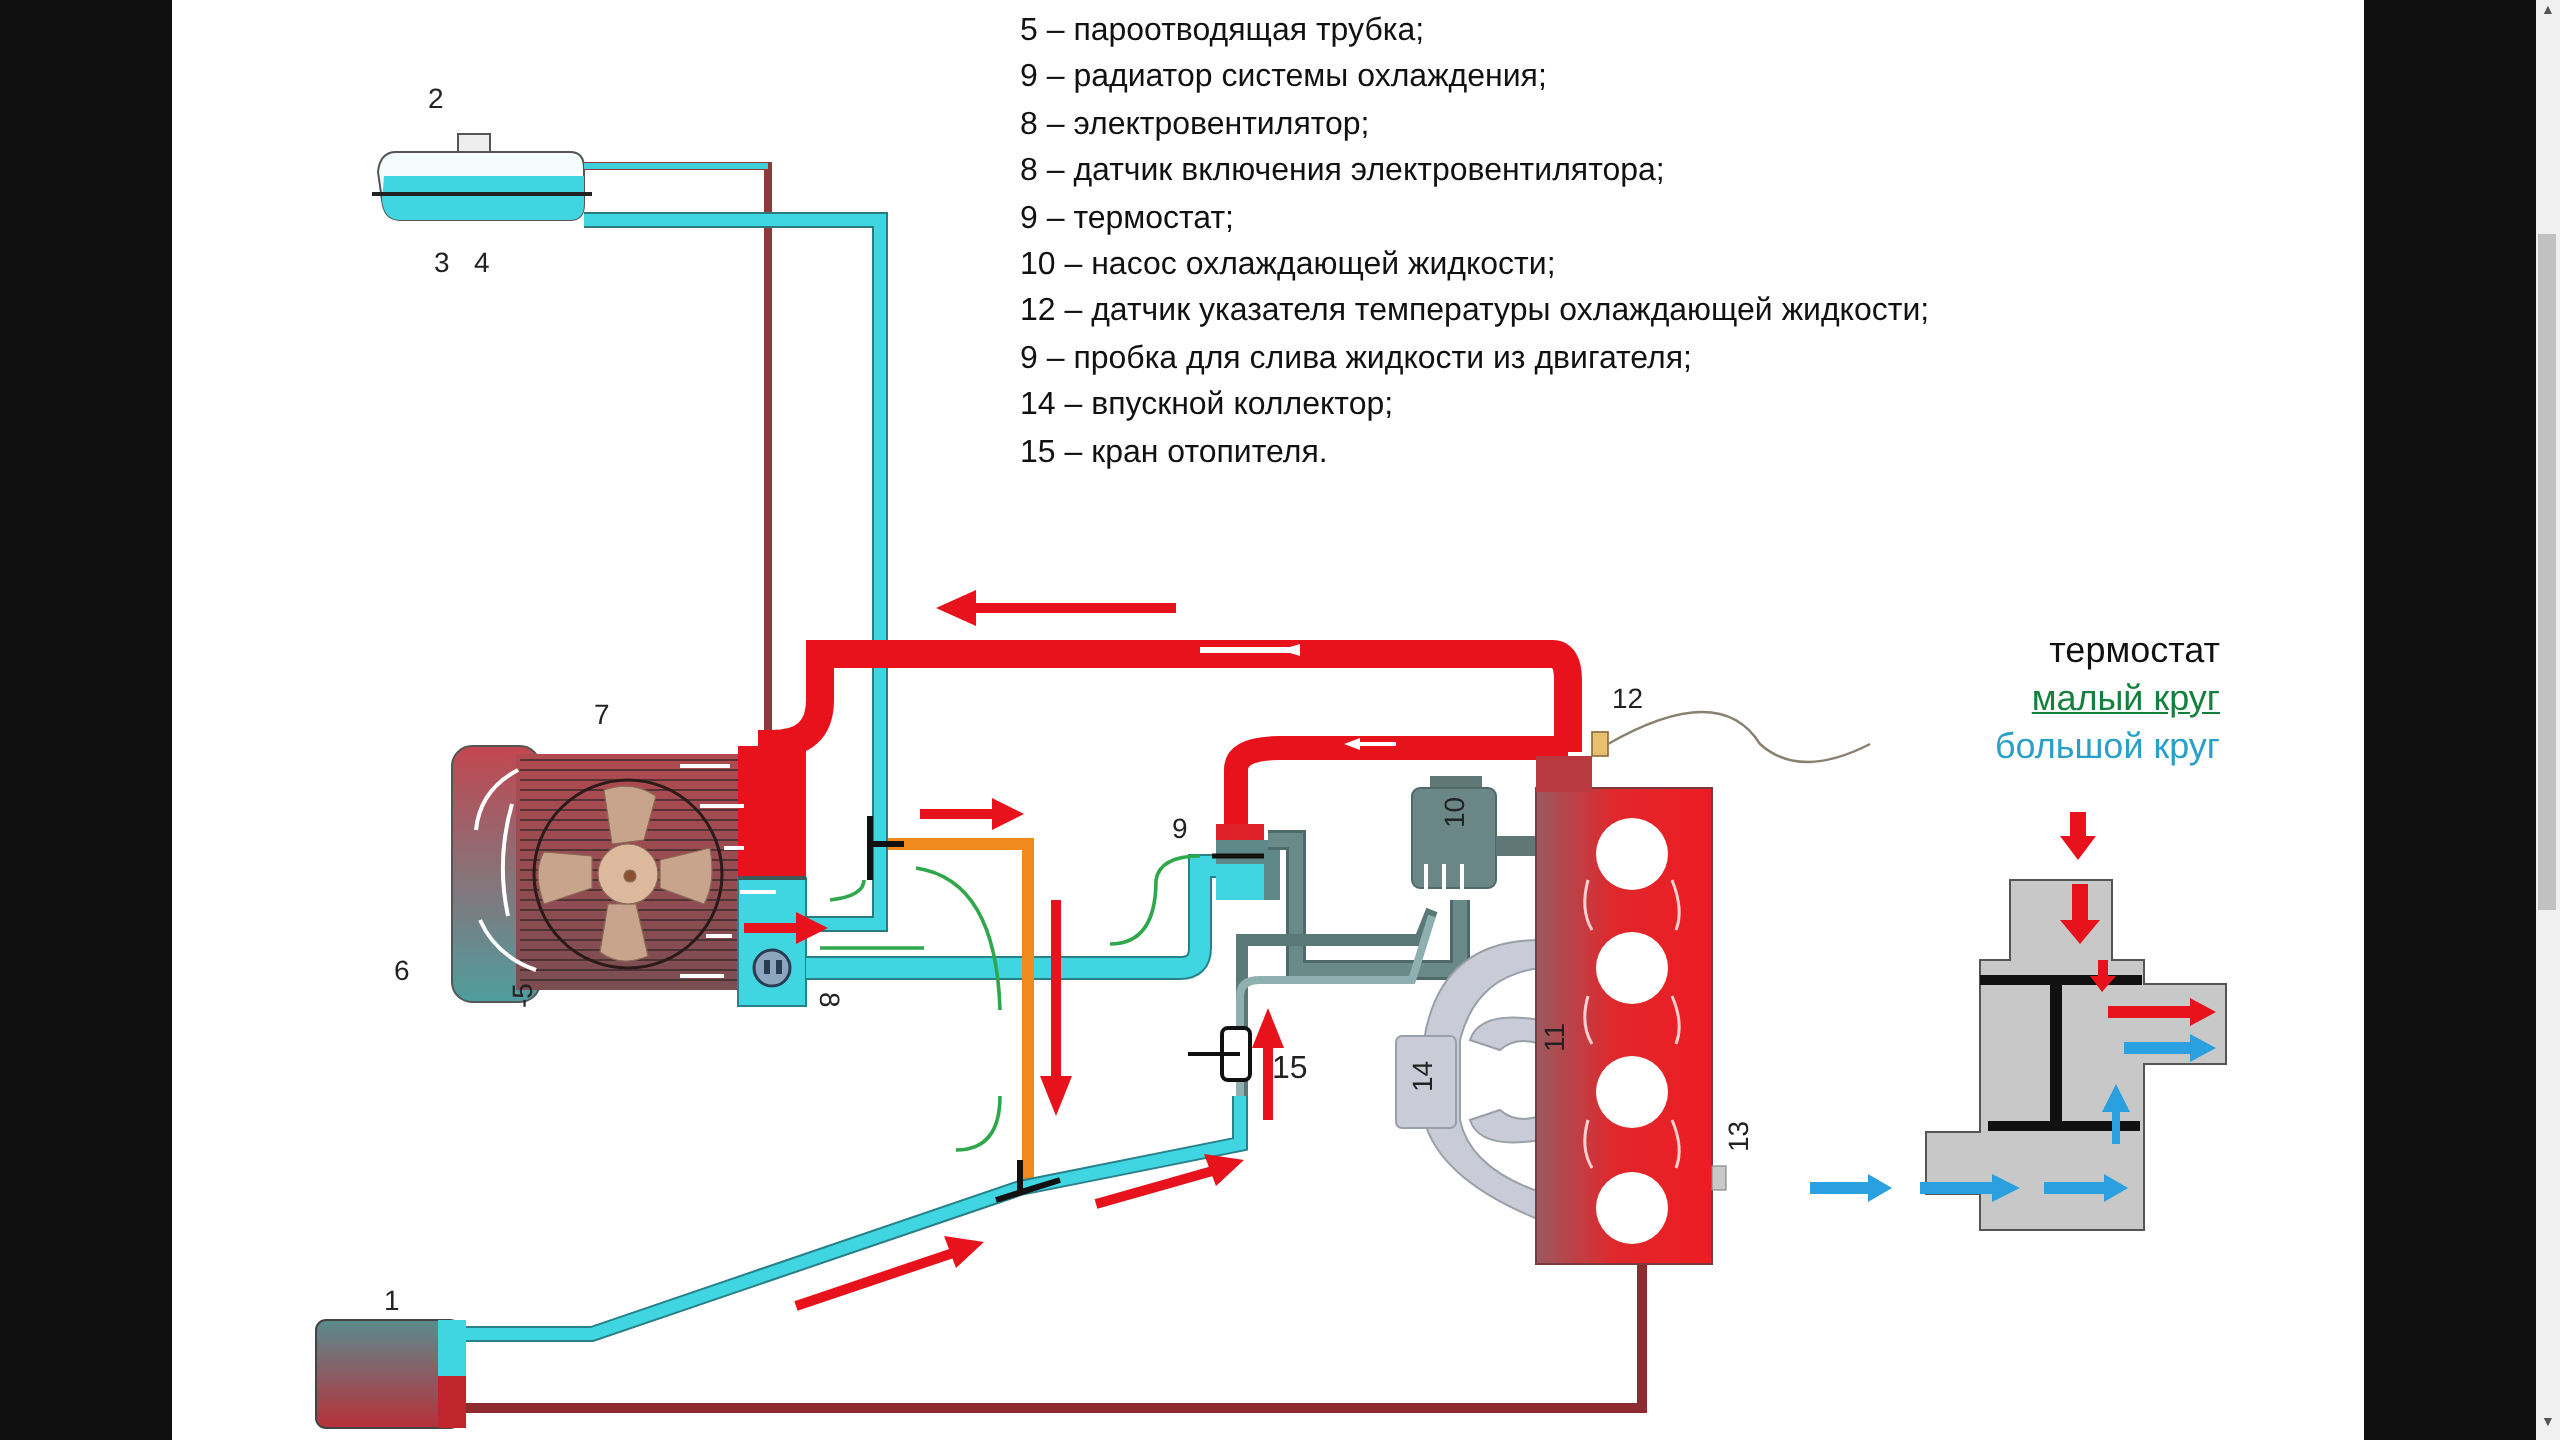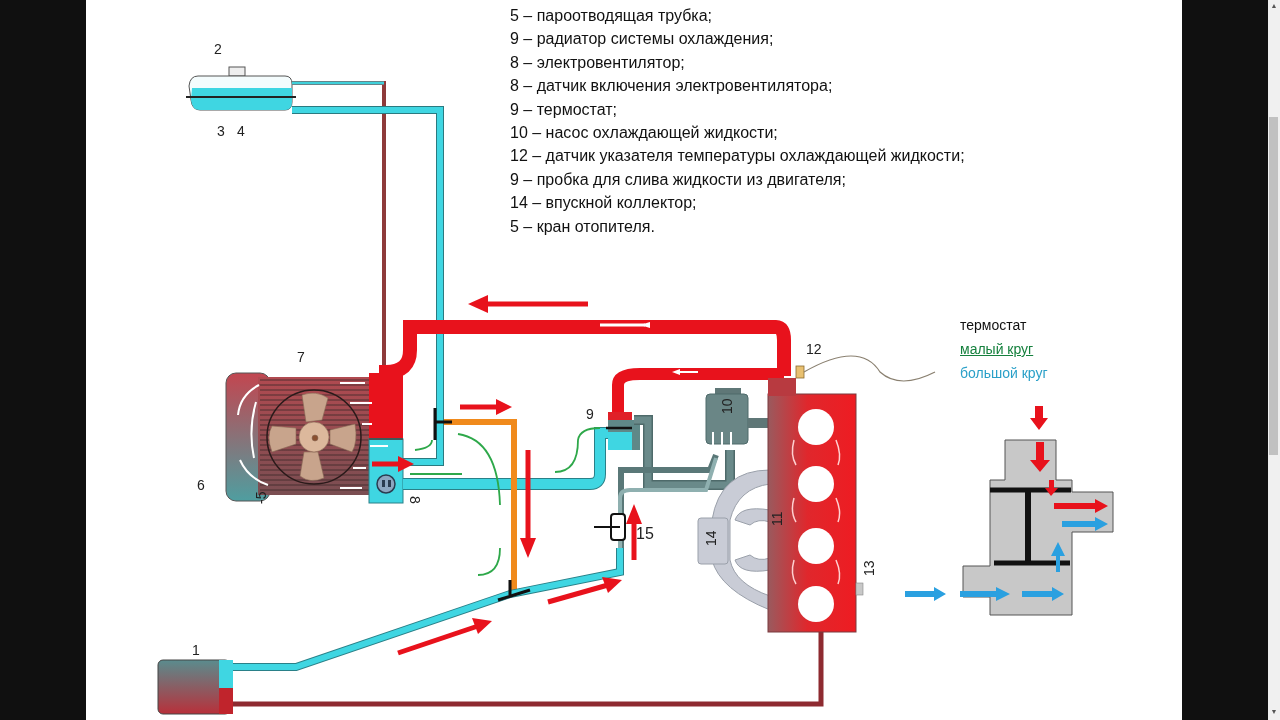--- a/index.html
+++ b/index.html
@@ -6,21 +6,21 @@
   body { width: 1280px; height: 720px; background: #111; position: relative; overflow: hidden;
          font-family: "Liberation Sans", "DejaVu Sans", sans-serif; }
   #left-bar { position: absolute; left: 0; top: 0; width: 86px; height: 720px; background: #101010; }
   #canvas { position: absolute; left: 86px; top: 0; width: 1096px; height: 720px; background: #fff; }
   #right-bar { position: absolute; left: 1182px; top: 0; width: 86px; height: 720px; background: #101010; border-right: 1px solid #000; }
   #scrollbar { position: absolute; left: 1268px; top: 0; width: 12px; height: 720px; background: #f0f0f0; }
   #scroll-thumb { position: absolute; left: 1px; top: 117px; width: 9px; height: 338px; background: #c1c1c1; }
   .sb-arrow { position: absolute; left: 2px; width: 8px; height: 8px; font-size: 7px; color: #555; text-align: center; line-height: 8px; }
   #legend { position: absolute; left: 510px; top: 4px; font-size: 16px; color: #111; line-height: 23.4px; }
   #legend div { white-space: nowrap; }
-  #thermo-legend { position: absolute; left: 960px; top: 313px; width: 150px; text-align: left; font-size: 14px; line-height: 24px; }
+  #thermo-legend { position: absolute; left: 960px; top: 313px; width: 150px; text-align: right; font-size: 18px; line-height: 24px; }
   svg { position: absolute; left: 0; top: 0; }
   .lbl { font-family: "Liberation Sans", "DejaVu Sans", sans-serif; font-size: 14px; fill: #222; }
 </style>
 </head>
 <body>
 
 <div id="left-bar"></div>
 <div id="canvas"></div>
 <div id="right-bar"></div>
 <div id="scrollbar">
@@ -270,20 +270,20 @@
 <div id="legend">
   <div>5 – пароотводящая трубка;</div>
   <div>9 – радиатор системы охлаждения;</div>
   <div>8 – электровентилятор;</div>
   <div>8 – датчик включения электровентилятора;</div>
   <div>9 – термостат;</div>
   <div>10 – насос охлаждающей жидкости;</div>
   <div>12 – датчик указателя температуры охлаждающей жидкости;</div>
   <div>9 – пробка для слива жидкости из двигателя;</div>
   <div>14 – впускной коллектор;</div>
-  <div>5 – кран отопителя.</div>
+  <div>15 – кран отопителя.</div>
 </div>
 
 <div id="thermo-legend">
   <div style="color:#111">термостат</div>
   <div id="tl-small" style="color: #15803d; text-decoration: underline;">малый круг</div>
   <div id="tl-large" style="color: rgb(42, 160, 200);">большой круг</div>
 </div>
 
 </body></html>

